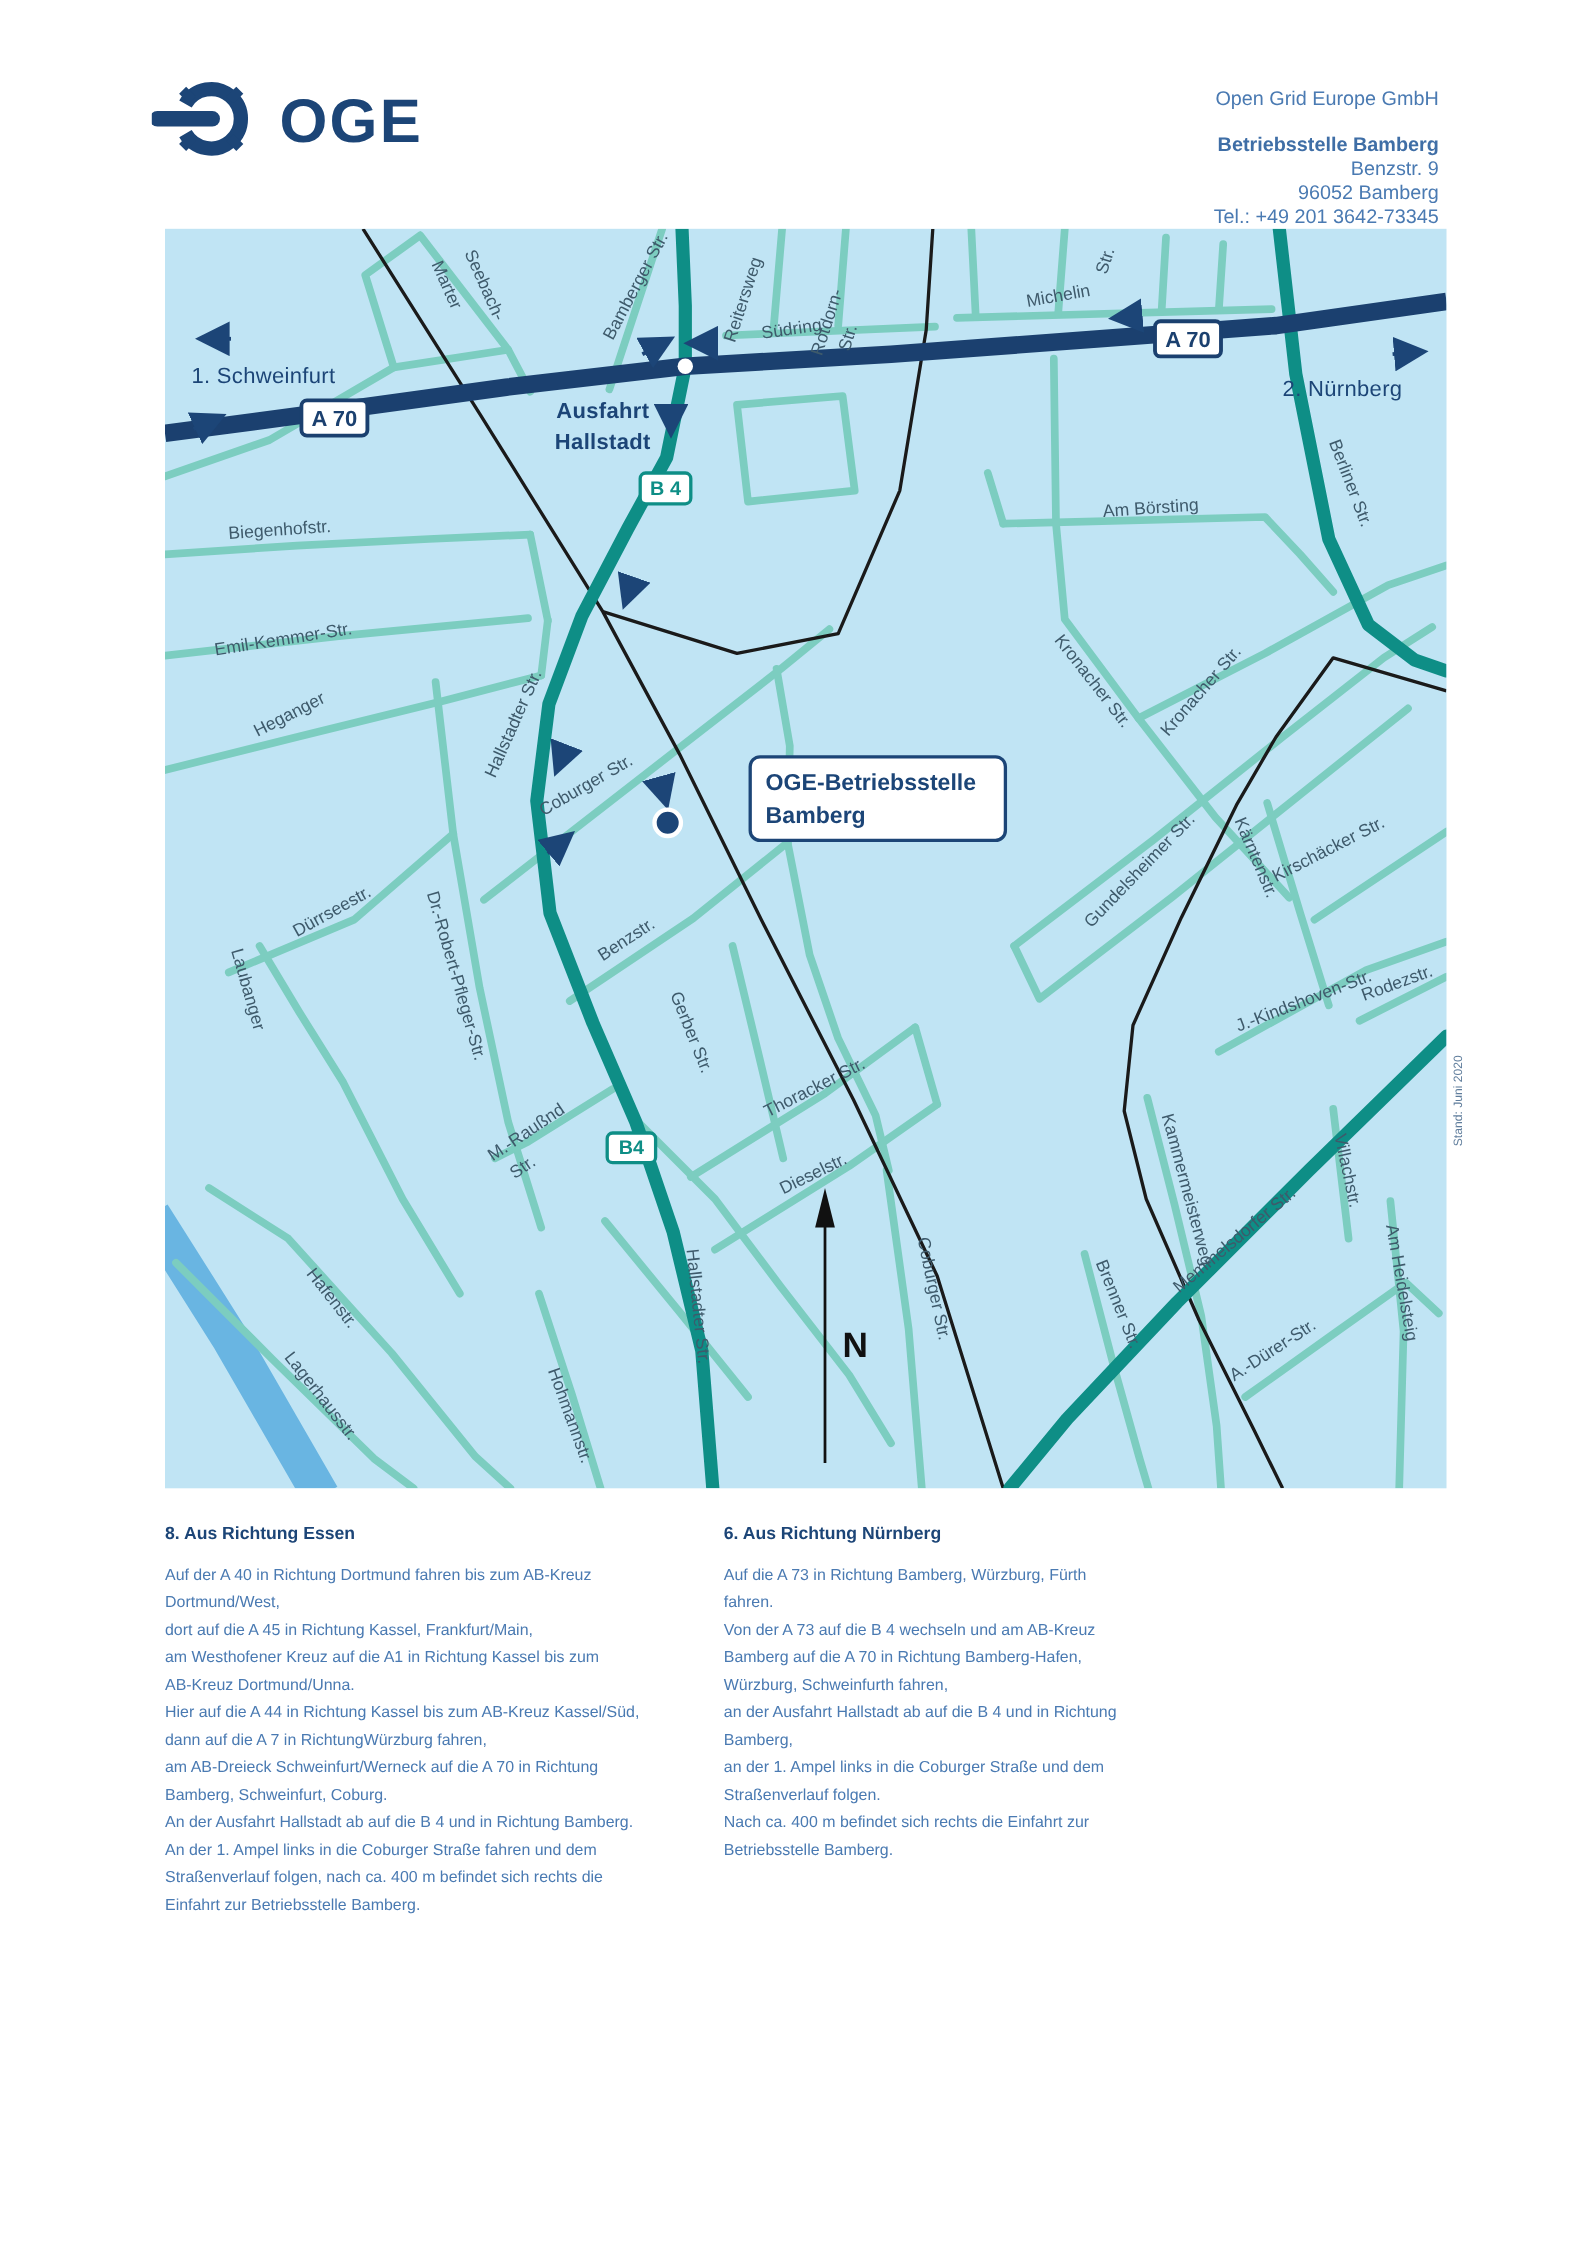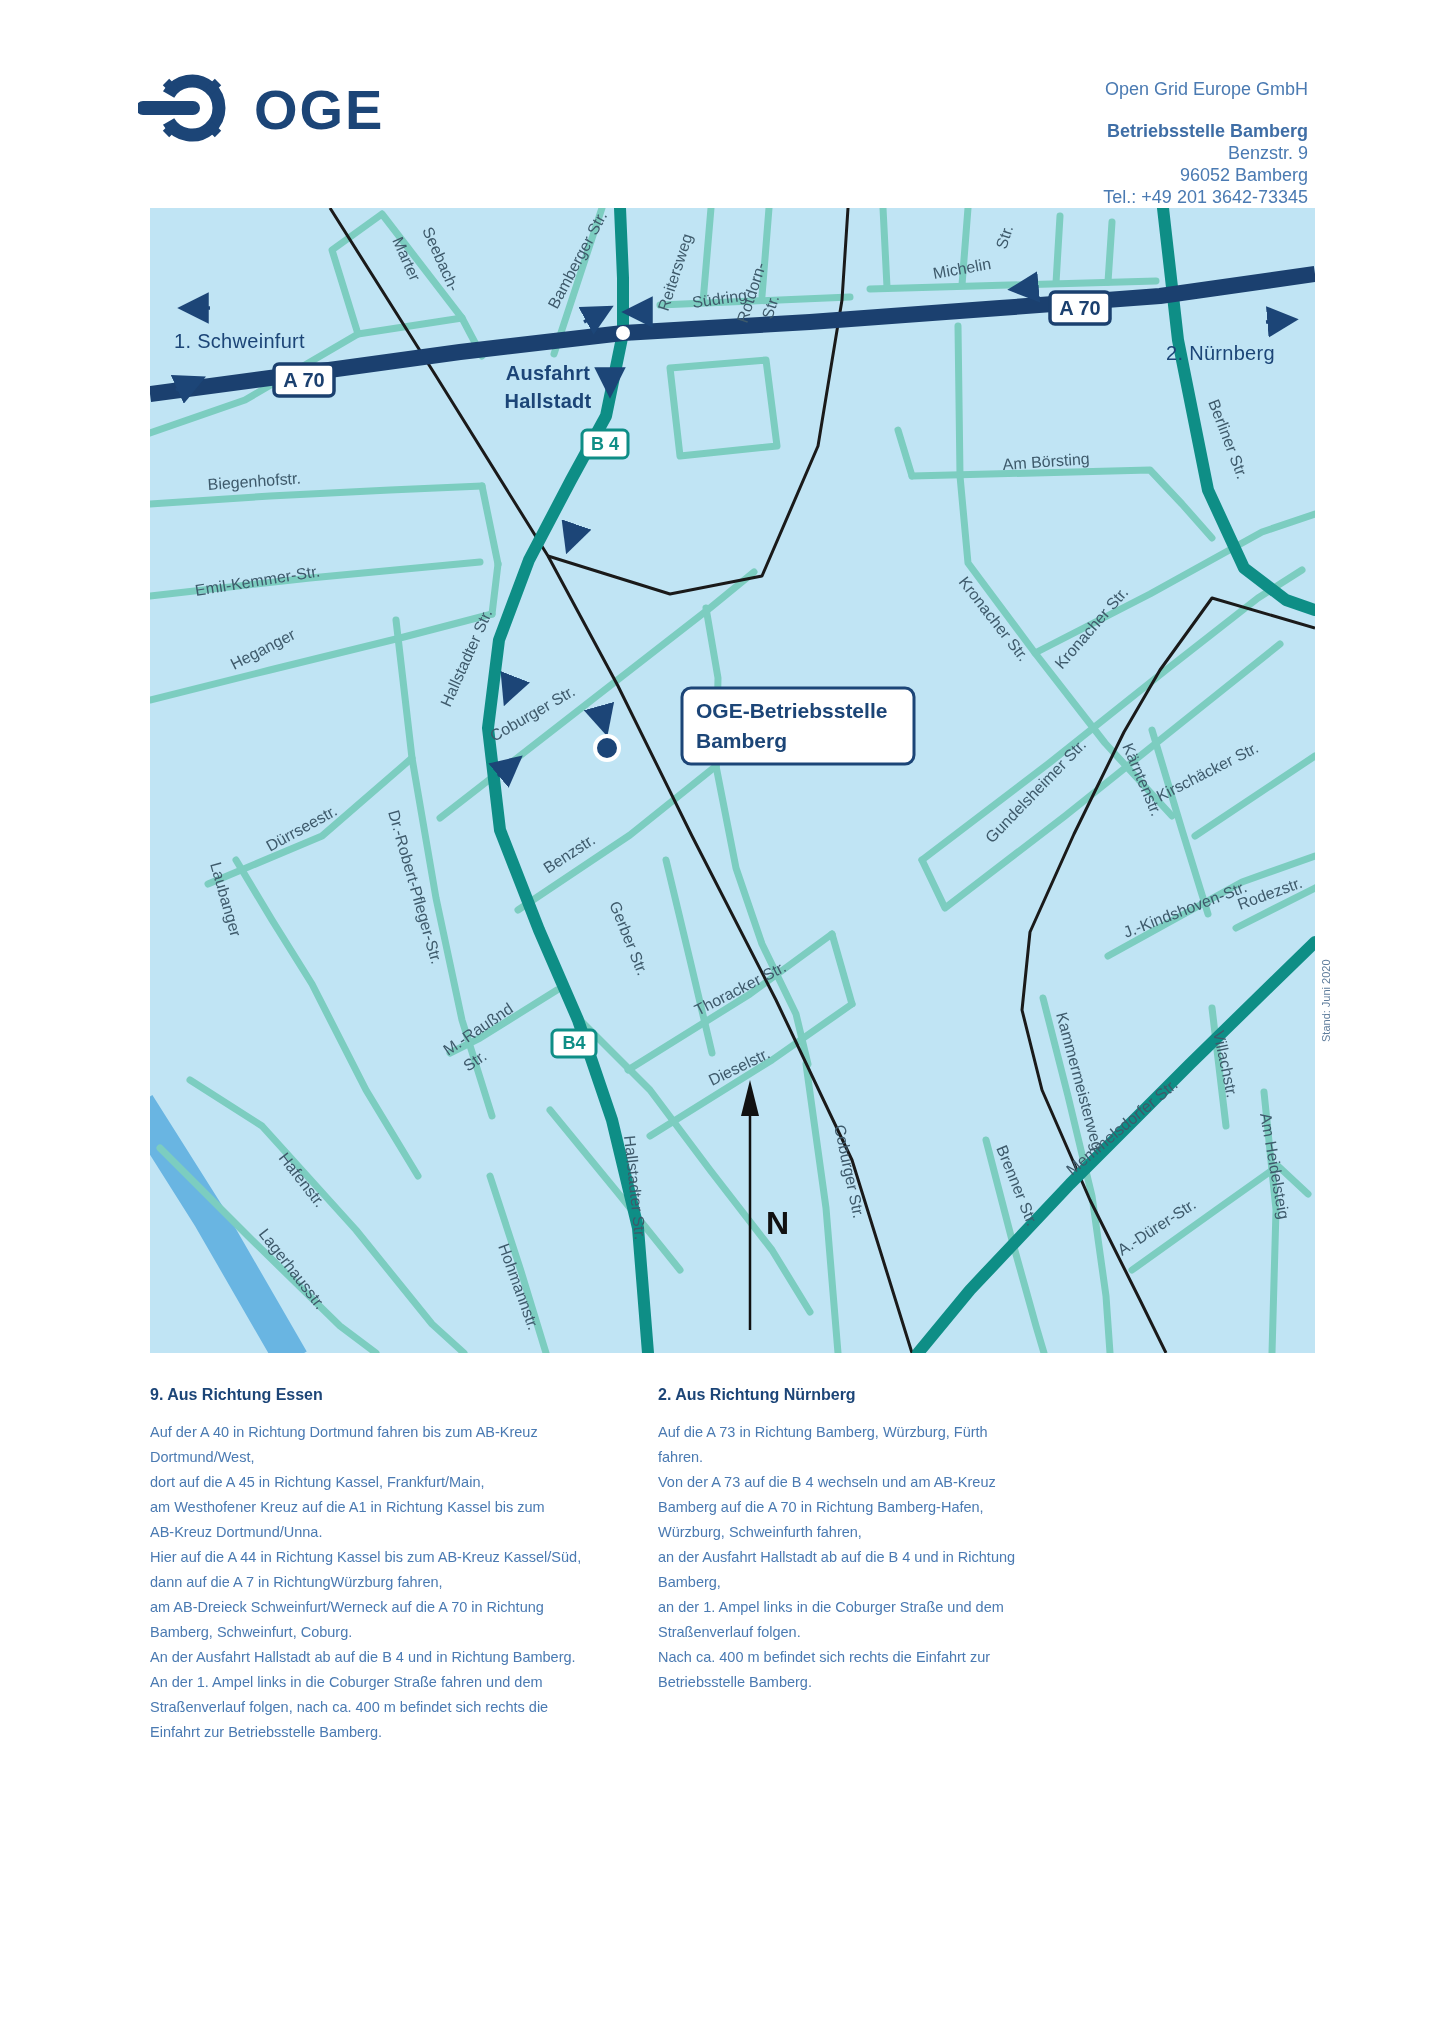--- a/index.html
+++ b/index.html
@@ -260,38 +260,38 @@
     <line class="compass-line" x1="600" y1="905" x2="600" y2="1122"></line>
     <polygon class="compass-head" points="600,872 591,908 609,908"></polygon>
     <text class="compass-n" x="616" y="1026">N</text>
   </g>
 </svg>
 </div>
 
 <div class="stand-note">Stand: Juni 2020</div>
 
 <div class="col left">
-  <h2>9. Aus Richtung Essen</h2>
+  <h2>8. Aus Richtung Essen</h2>
   <div class="body">Auf der A 40 in Richtung Dortmund fahren bis zum AB-Kreuz
 Dortmund/West,
 dort auf die A 45 in Richtung Kassel, Frankfurt/Main,
 am Westhofener Kreuz auf die A1 in Richtung Kassel bis zum
 AB-Kreuz Dortmund/Unna.
 Hier auf die A 44 in Richtung Kassel bis zum AB-Kreuz Kassel/Süd,
 dann auf die A 7 in RichtungWürzburg fahren,
 am AB-Dreieck Schweinfurt/Werneck auf die A 70 in Richtung
 Bamberg, Schweinfurt, Coburg.
 An der Ausfahrt Hallstadt ab auf die B 4 und in Richtung Bamberg.
 An der 1. Ampel links in die Coburger Straße fahren und dem
 Straßenverlauf folgen, nach ca. 400 m befindet sich rechts die
 Einfahrt zur Betriebsstelle Bamberg.</div>
 </div>
 
 <div class="col right">
-  <h2>2. Aus Richtung Nürnberg</h2>
+  <h2>6. Aus Richtung Nürnberg</h2>
   <div class="body">Auf die A 73 in Richtung Bamberg, Würzburg, Fürth
 fahren.
 Von der A 73 auf die B 4 wechseln und am AB-Kreuz
 Bamberg auf die A 70 in Richtung Bamberg-Hafen,
 Würzburg, Schweinfurth fahren,
 an der Ausfahrt Hallstadt ab auf die B 4 und in Richtung
 Bamberg,
 an der 1. Ampel links in die Coburger Straße und dem
 Straßenverlauf folgen.
 Nach ca. 400 m befindet sich rechts die Einfahrt zur

